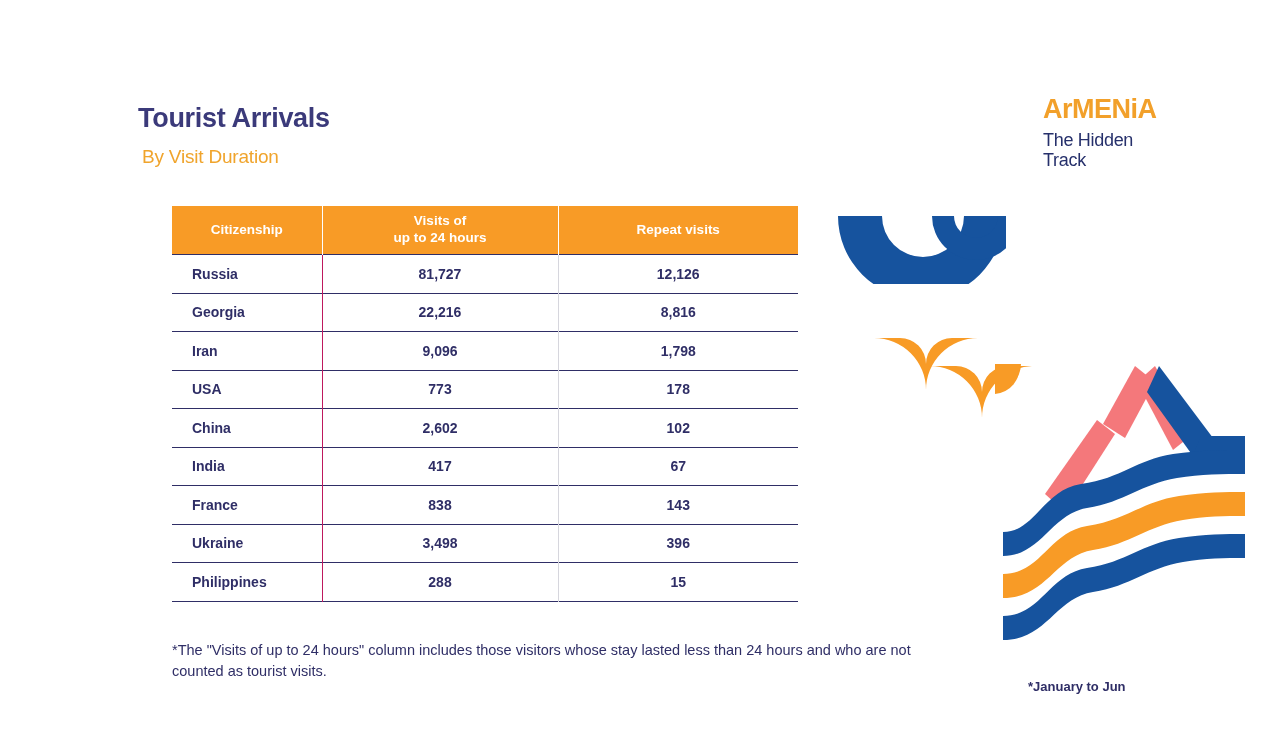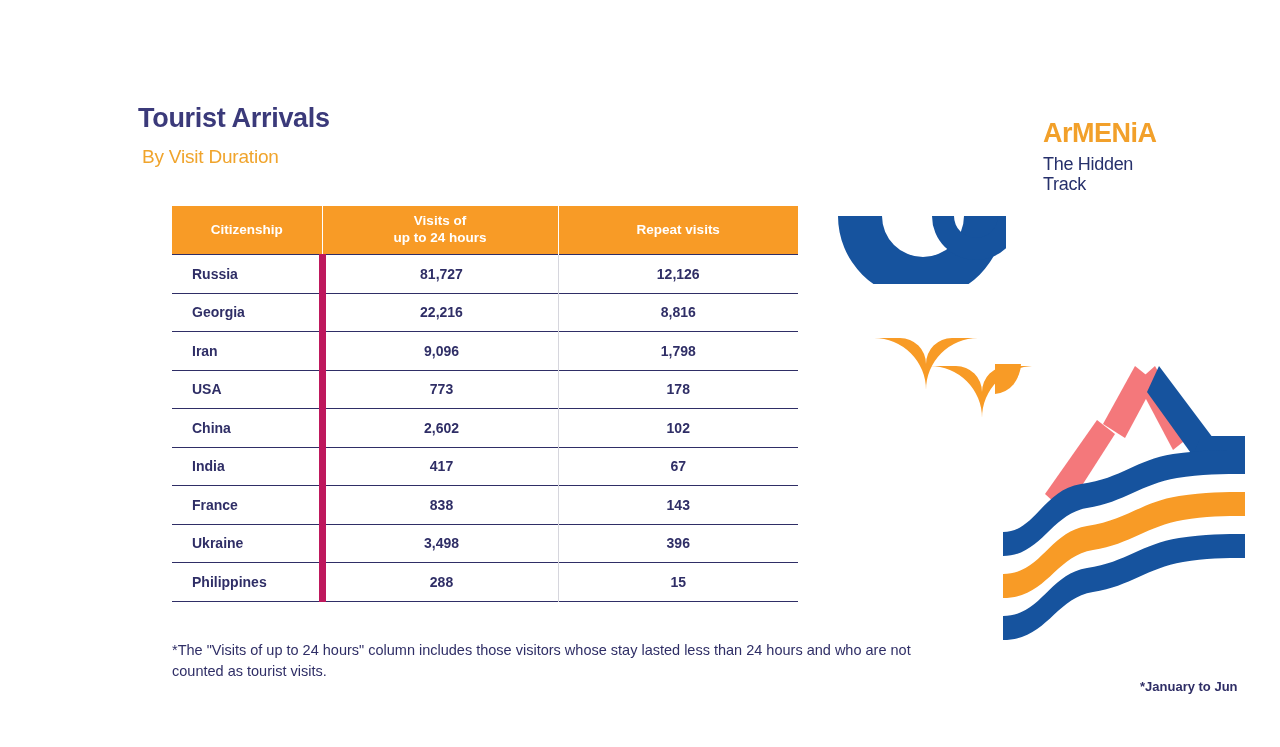--- a/index.html
+++ b/index.html
@@ -78,21 +78,21 @@
   tbody td {
     height: 37.5px;
     font-size: 14px;
     font-weight: bold;
     color: #2f2e66;
     vertical-align: middle;
   }
   tbody td.country {
     text-align: left;
     padding-left: 20px;
-    border-right: 7px solid #be185d;
+    border-right: 1px solid #be185d;
   }
   tbody td.num {
     text-align: center;
     border-right: 1px solid #d6d6dd;
   }
   tbody td.num:last-child { border-right: none; }
 
   col.c-country { width: 150px; }
   col.c-v24 { width: 236px; }
   col.c-rep { width: 240px; }
@@ -105,21 +105,21 @@
     width: 770px;
     font-size: 14.5px;
     color: #2f2e66;
     line-height: 1.45;
   }
 
   
   .logo {
     position: absolute;
     left: 1043px;
-    top: 120px;
+    top: 96px;
     width: 180px;
   }
   .logo-armenia {
     font-size: 27px;
     font-weight: bold;
     color: #F2A02A;
     letter-spacing: -0.5px;
     line-height: 1;
     white-space: nowrap;
   }
@@ -128,21 +128,21 @@
     font-size: 18px;
     font-weight: normal;
     color: #26306b;
     line-height: 1.12;
     letter-spacing: -0.3px;
   }
 
   
   .period-note {
     position: absolute;
-    left: 1140px;
+    left: 1028px;
     top: 679px;
     font-size: 13px;
     font-weight: bold;
     color: #2f2e66;
     white-space: nowrap;
   }
 
   
   .art-birds-navy { position: absolute; left: 836px; top: 214px; }
   .art-birds-orange { position: absolute; left: 872px; top: 336px; }

